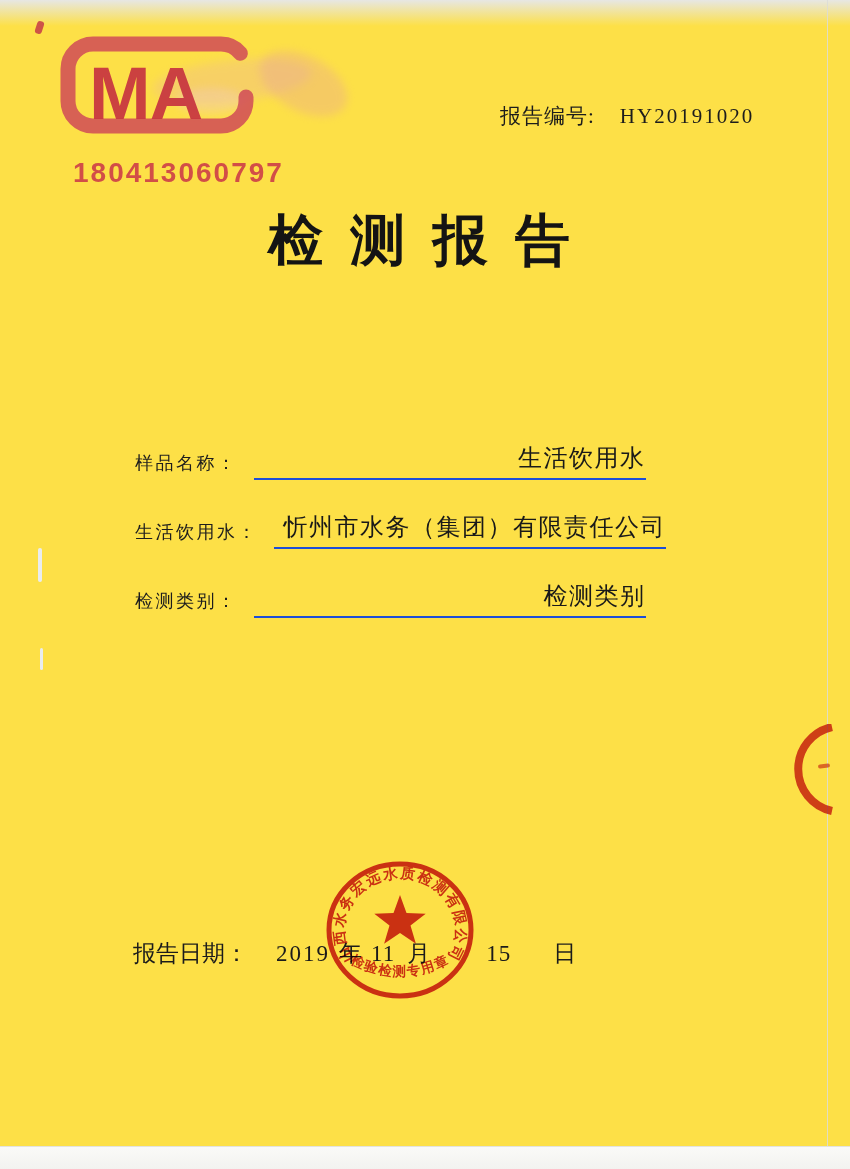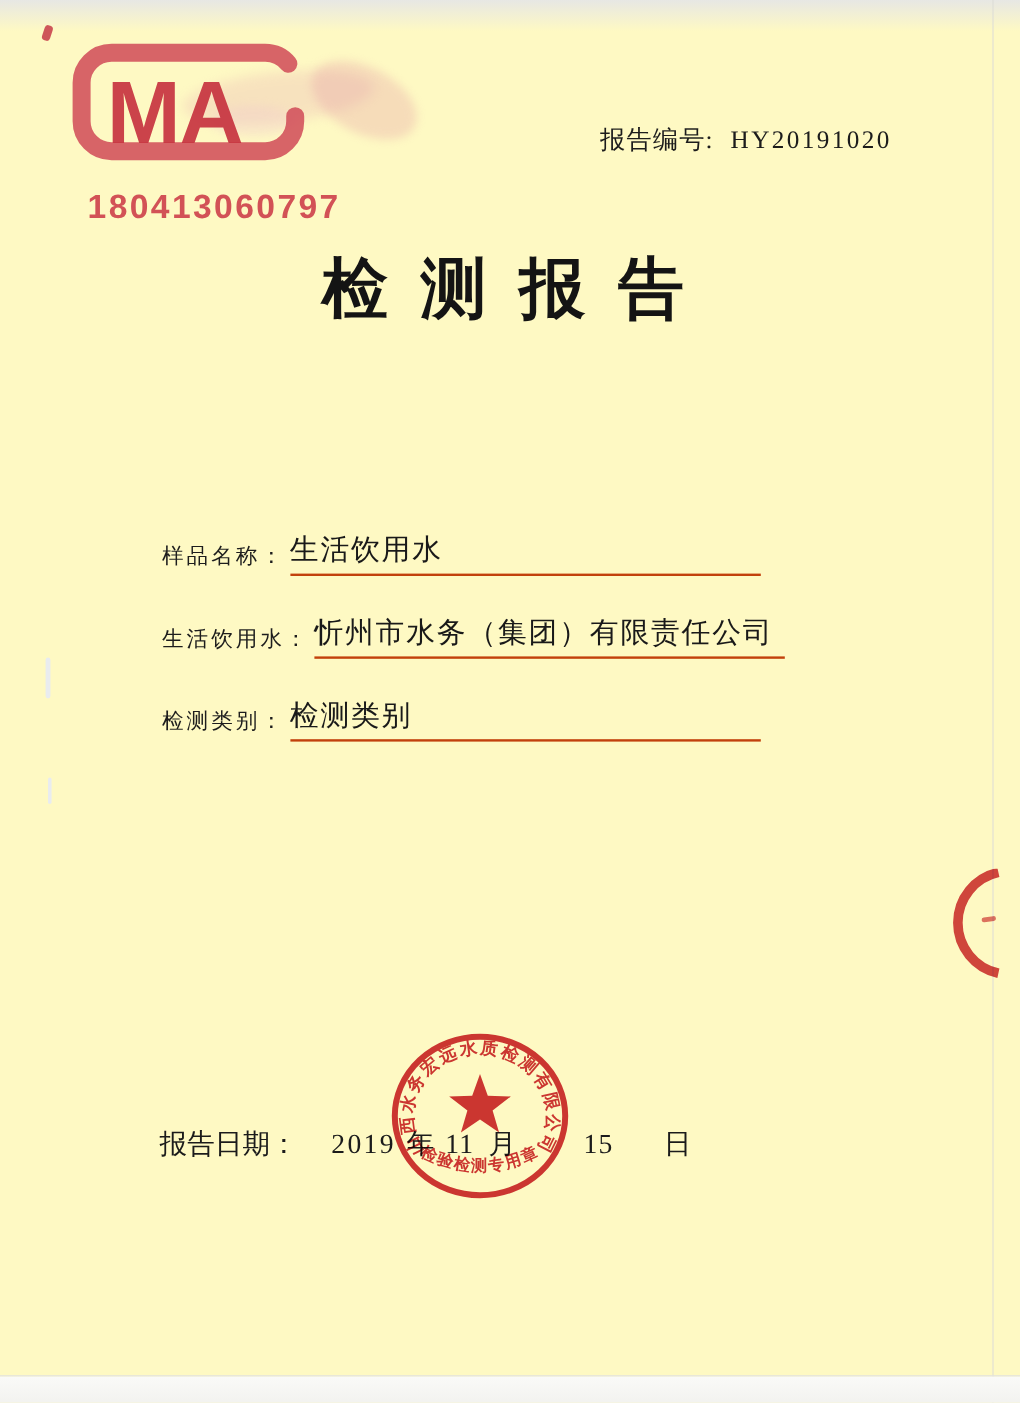--- a/index.html
+++ b/index.html
@@ -1,20 +1,20 @@
 <!DOCTYPE html>
 <html><head>
 <meta charset="utf-8">
 <style>
   html,body{margin:0;padding:0;background:#efefec;}
   .page{
     position:relative;
     width:850px;height:1169px;
     margin:0 auto;
-    background:#fef9c3;
+    background:#fde047;
     overflow:hidden;
     font-family:"Liberation Serif","DejaVu Serif",serif;
     color:#1f1f1f;
   }
   
   .scan-top-band{position:absolute;left:0;top:0;width:100%;height:26px;
     background:linear-gradient(#e7e7e4,rgba(251,251,249,0));pointer-events:none;}
   .scan-bottom-band{position:absolute;left:0;top:1146px;width:100%;height:23px;
     border-top:1px solid #e3e3df;background:linear-gradient(#fafaf8,#f2f2ef);}
   .page-edge-line{position:absolute;left:827px;top:0;width:1px;height:1169px;background:#dcdcd7;opacity:.85;}
@@ -28,38 +28,38 @@
     font-weight:700;font-size:28px;letter-spacing:2px;
     color:#cd3b47;opacity:.88;white-space:nowrap;
   }
   .smudge{position:absolute;border-radius:50%;pointer-events:none;}
   .smudge1{left:96px;top:30px;width:160px;height:42px;background:#e8aab2;opacity:.28;filter:blur(5px);transform:rotate(-6deg);}
   .smudge2{left:200px;top:26px;width:95px;height:55px;background:#e49aa4;opacity:.30;filter:blur(4px);transform:rotate(28deg);}
   .smudge3{left:120px;top:58px;width:70px;height:26px;background:#f0c9ce;opacity:.35;filter:blur(4px);}
   .tick-mark{position:absolute;left:36px;top:21px;width:7px;height:13px;background:#c63a46;border-radius:3px;transform:rotate(18deg);opacity:.85;}
   
   .report-no{position:absolute;left:500px;top:102px;font-size:21px;letter-spacing:1px;color:#1c1c1c;white-space:nowrap;}
-  .report-no .val{margin-left:14px;letter-spacing:2px;}
+  .report-no .val{margin-left:25px;letter-spacing:2px;}
   
   .doc-title{
     position:absolute;left:0;top:204px;width:100%;
     text-align:center;
     font-family:"Liberation Sans","DejaVu Sans",sans-serif;
     font-weight:700;font-size:55px;letter-spacing:6px;
     color:#141414;transform:translateX(-3px);
     white-space:pre;
   }
   
   .fields{position:absolute;left:135px;top:442px;}
   .field-row{display:flex;align-items:flex-end;margin-bottom:31px;white-space:nowrap;}
   .field-label{font-size:18px;letter-spacing:2.5px;color:#1d1d1d;padding-bottom:5px;}
   .field-line{
-    display:inline-block;width:392px;margin-left:4px;
-    border-bottom:2px solid #c2410c;
-    text-align:left;padding-bottom:4px;
+    display:inline-block;width:392px;margin-left:16px;
+    border-bottom:2px solid #1d4ed8;
+    text-align:right;padding-bottom:4px;
   }
   .field-value{font-size:24px;letter-spacing:1.5px;color:#191919;}
   
   .issuer-line{position:absolute;left:133px;top:876px;font-size:23px;white-space:nowrap;color:#1b1b1b;}
   .issuer-line .val{margin-left:12px;letter-spacing:1.5px;}
   .date-line{position:absolute;left:133px;top:938px;font-size:23px;white-space:nowrap;color:#1b1b1b;}
   .date-line .y{margin-left:28px;letter-spacing:2px;}
   .date-line .yu{margin-left:9px;}
   .date-line .m{margin-left:9px;letter-spacing:1px;}
   .date-line .mu{margin-left:12px;}

